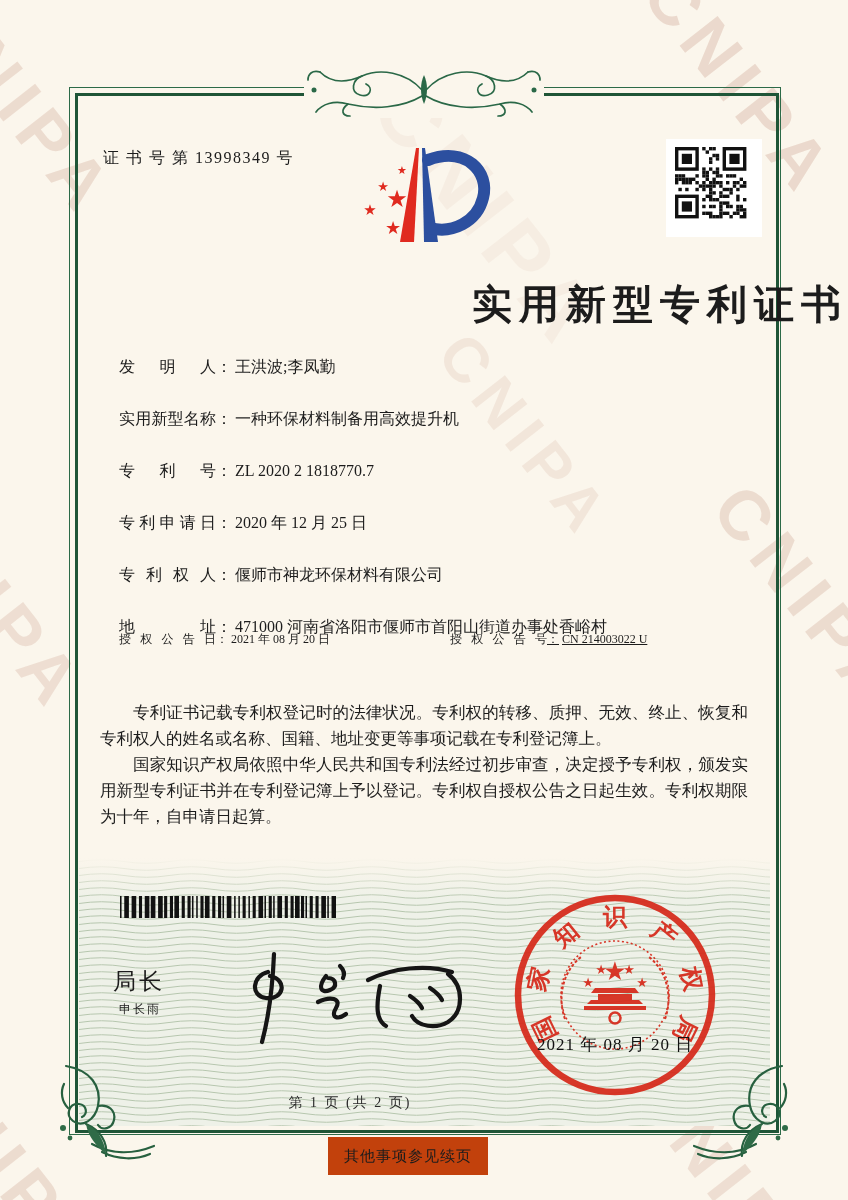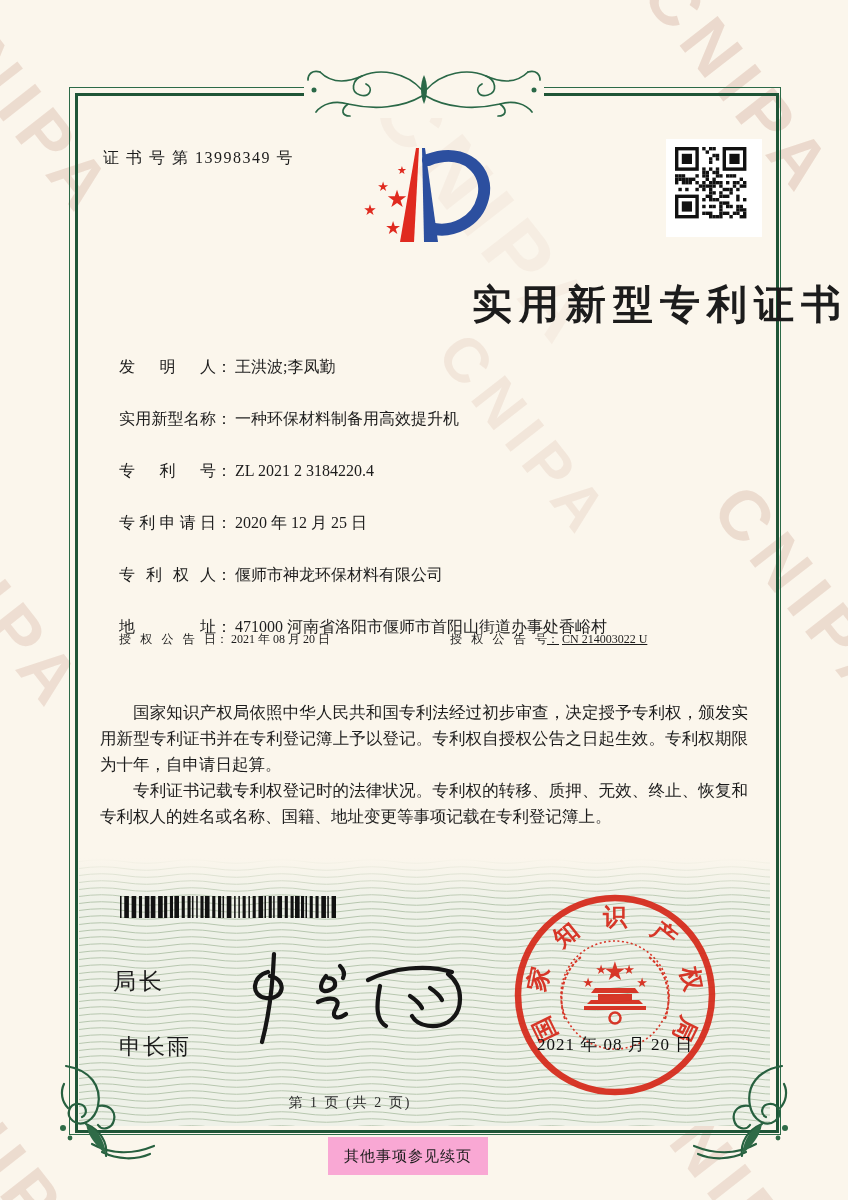--- a/index.html
+++ b/index.html
@@ -41,28 +41,28 @@
   .fval{padding-left:3px;}
   .grantrow{position:absolute;left:119px;top:628px;width:640px;font-size:12px;line-height:22px;z-index:5;}
   .grant2{position:absolute;left:331px;top:0;text-decoration:underline;}
   
   .body-text{position:absolute;left:100px;top:700px;width:648px;font-size:16.5px;line-height:26px;
              text-align:justify;z-index:5;}
   .body-text p{margin:0;text-indent:2em;}
   
   .barcode{position:absolute;left:120px;top:896px;z-index:5;}
   .off-title{position:absolute;left:113px;top:966px;font-size:23px;letter-spacing:3px;z-index:5;}
-  .off-name{position:absolute;left:119px;top:1001px;font-size:22px;letter-spacing:2px;z-index:5;margin-top:31px;}
+  .off-name{position:absolute;left:119px;top:1001px;font-size:12px;letter-spacing:2px;z-index:5;}
   .sig{position:absolute;left:240px;top:950px;z-index:5;}
   .seal{position:absolute;left:505px;top:885px;z-index:6;}
   .seal-date{position:absolute;left:515px;top:1033px;width:200px;text-align:center;font-size:17px;
              letter-spacing:1px;color:#111;z-index:7;}
   .pagenum{position:absolute;left:0;top:1094px;width:700px;text-align:center;font-size:14px;
            letter-spacing:2px;color:#2a2a2a;z-index:5;}
-  .notebox{position:absolute;left:328px;top:1137px;width:160px;height:38px;background:#f9a8d4;
+  .notebox{position:absolute;left:328px;top:1137px;width:160px;height:38px;background:#c2410c;
            text-align:center;line-height:38px;font-size:15px;letter-spacing:1px;z-index:5;}
 </style>
 </head>
 <body>
 
 <div class="page">
 
   <span class="wm wm1">CNIPA</span>
   <span class="wm wm2">CNIPA</span>
   <span class="wm wm3">CNIPA</span>
@@ -276,43 +276,43 @@
   <h1 class="title">实用新型专利证书</h1>
 
   <div class="fields">
     <div class="frow">
       <span class="flabel">发明人</span><span class="fcolon">：</span><span class="fval">王洪波;李凤勤</span>
     </div>
     <div class="frow">
       <span class="flabel">实用新型名称</span><span class="fcolon">：</span><span class="fval">一种环保材料制备用高效提升机</span>
     </div>
     <div class="frow">
-      <span class="flabel">专利号</span><span class="fcolon">：</span><span class="fval">ZL 2021 2 3184220.4</span>
+      <span class="flabel">专利号</span><span class="fcolon">：</span><span class="fval">ZL 2020 2 1818770.7</span>
     </div>
     <div class="frow">
       <span class="flabel">专利申请日</span><span class="fcolon">：</span><span class="fval">2020 年 12 月 25 日</span>
     </div>
     <div class="frow">
       <span class="flabel">专利权人</span><span class="fcolon">：</span><span class="fval">偃师市神龙环保材料有限公司</span>
     </div>
     <div class="frow">
       <span class="flabel">地址</span><span class="fcolon">：</span><span class="fval">471000 河南省洛阳市偃师市首阳山街道办事处香峪村</span>
     </div>
   </div>
 
   <div class="grantrow">
     <span class="flabel">授权公告日</span><span class="fcolon">：</span><span class="fval">2021 年 08 月 20 日</span>
     <span class="grant2">
       <span class="flabel">授权公告号</span><span class="fcolon">：</span><span class="fval">CN 214003022 U</span>
     </span>
   </div>
 
   <div class="body-text">
+    <p>专利证书记载专利权登记时的法律状况。专利权的转移、质押、无效、终止、恢复和专利权人的姓名或名称、国籍、地址变更等事项记载在专利登记簿上。</p>
     <p>国家知识产权局依照中华人民共和国专利法经过初步审查，决定授予专利权，颁发实用新型专利证书并在专利登记簿上予以登记。专利权自授权公告之日起生效。专利权期限为十年，自申请日起算。</p>
-    <p>专利证书记载专利权登记时的法律状况。专利权的转移、质押、无效、终止、恢复和专利权人的姓名或名称、国籍、地址变更等事项记载在专利登记簿上。</p>
   </div>
 
   <svg class="barcode" id="barcode-svg" width="216" height="22">
       <rect x="0.00" y="0" width="1.55" height="22" fill="#111"></rect>
       <rect x="4.25" y="0" width="4.65" height="22" fill="#111"></rect>
       <rect x="11.60" y="0" width="4.65" height="22" fill="#111"></rect>
       <rect x="18.95" y="0" width="3.10" height="22" fill="#111"></rect>
       <rect x="24.75" y="0" width="4.65" height="22" fill="#111"></rect>
       <rect x="30.75" y="0" width="4.65" height="22" fill="#111"></rect>
       <rect x="38.10" y="0" width="4.65" height="22" fill="#111"></rect>

